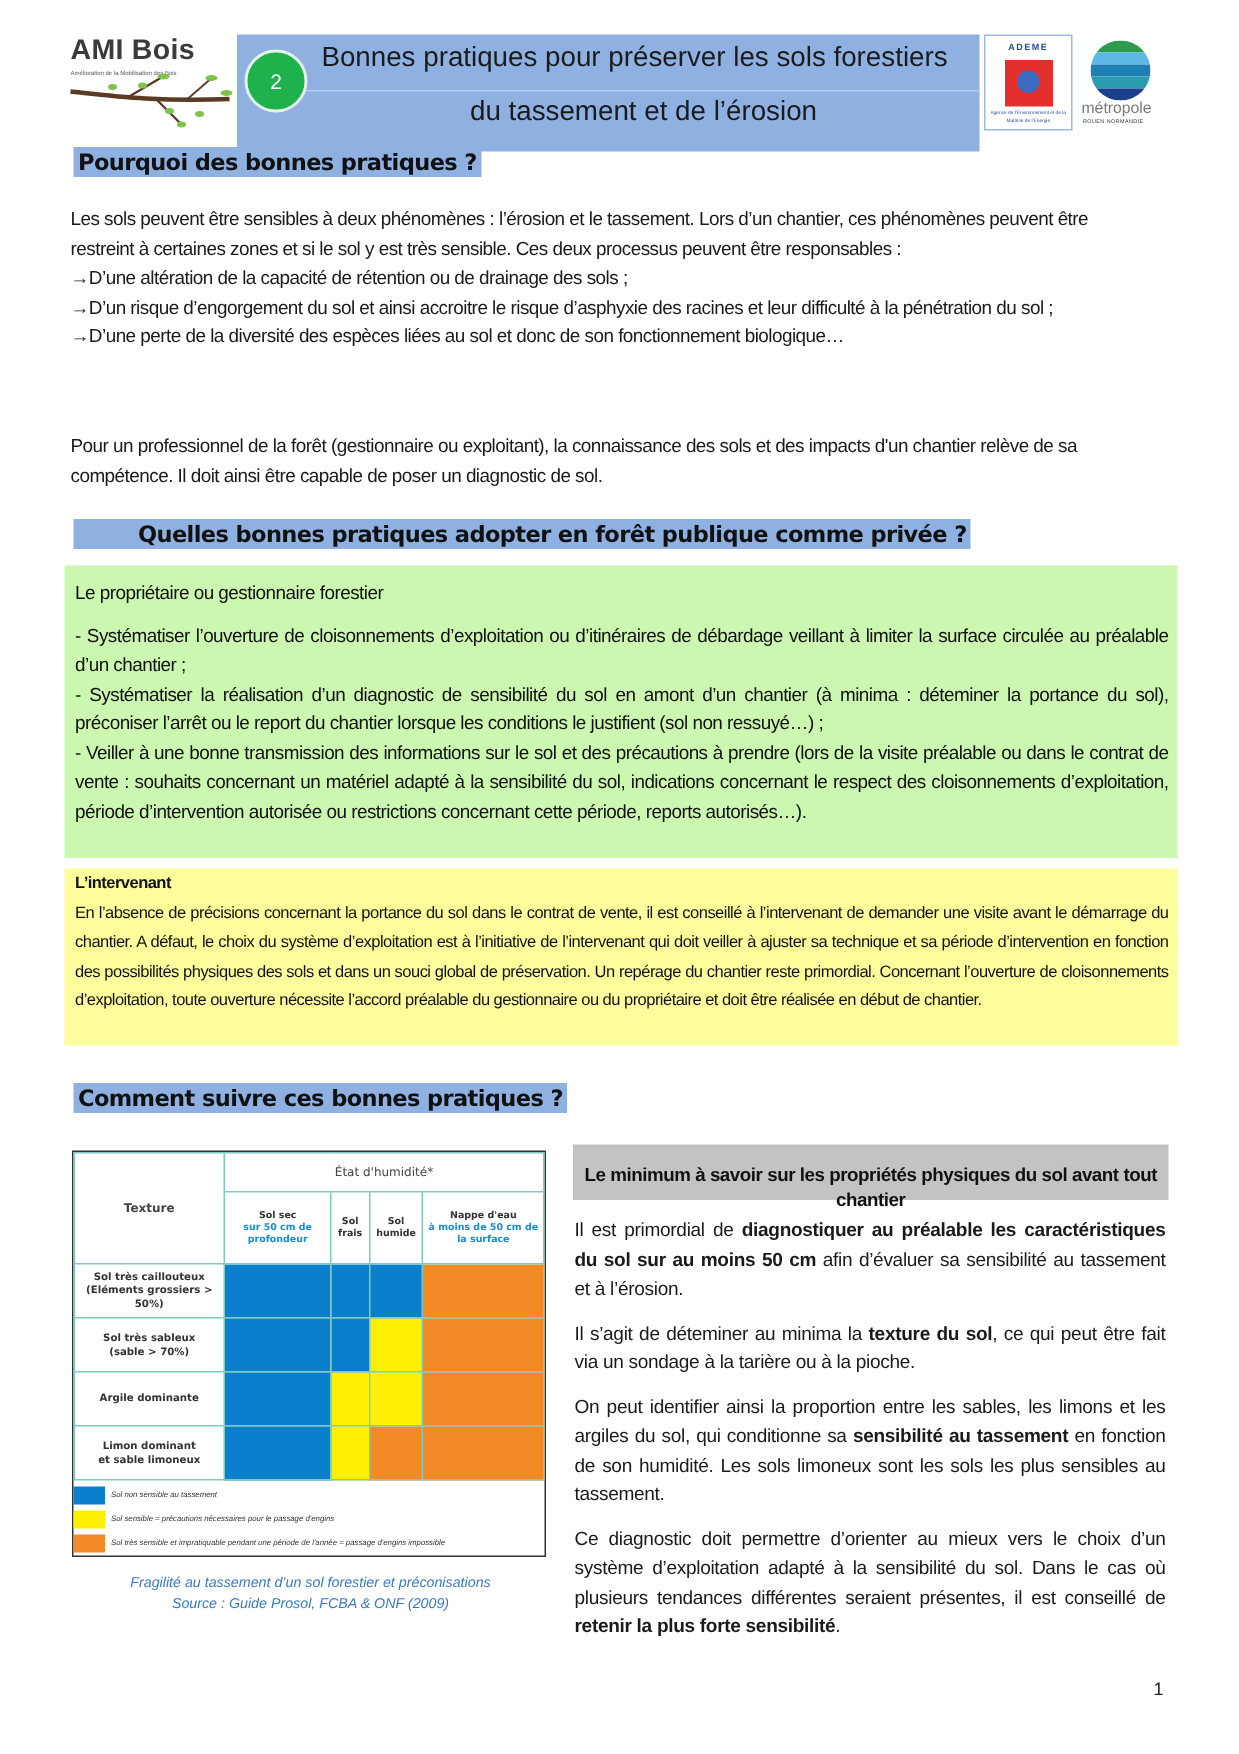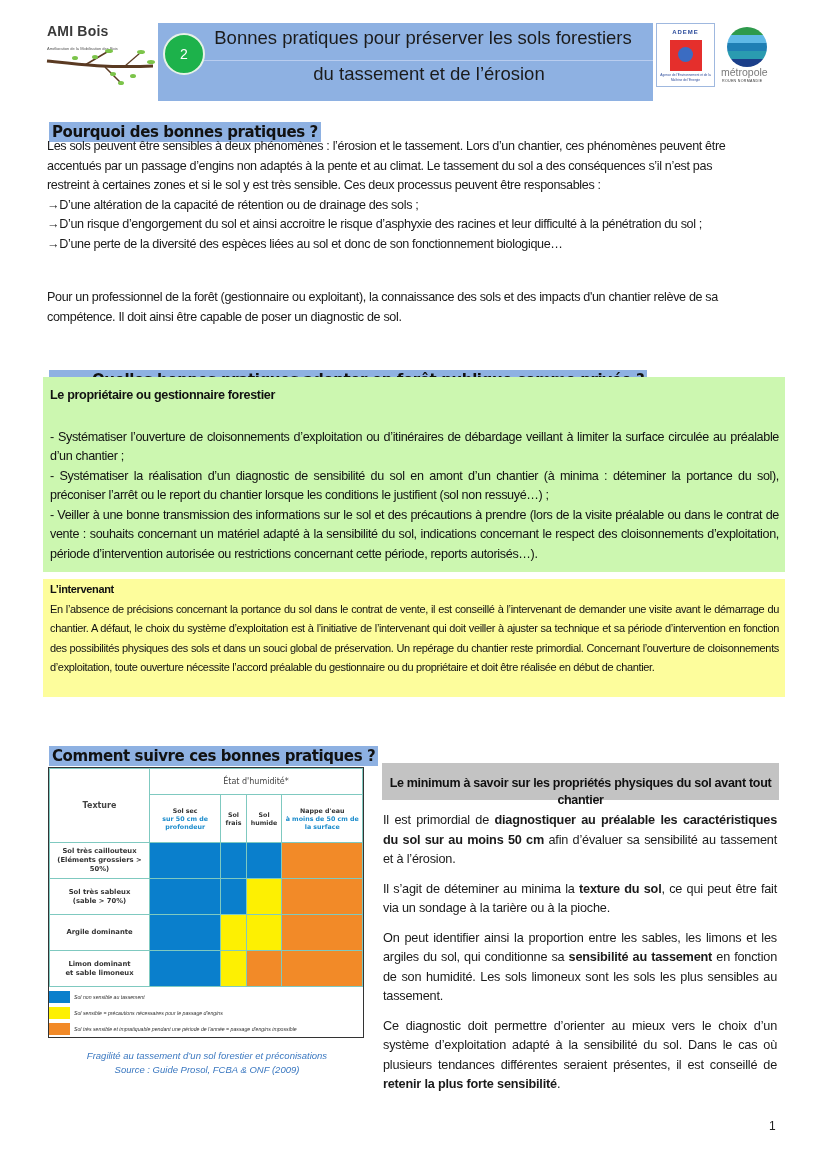--- a/index.html
+++ b/index.html
@@ -2,48 +2,48 @@
 <html><head>
 <meta charset="utf-8">
 <style>
   * { box-sizing: border-box; margin: 0; padding: 0; }
   html, body { width: 826px; height: 1169px; background: #ffffff; }
   body { position: relative; font-family: "Liberation Sans", "DejaVu Sans", sans-serif; color: #111; overflow: hidden; }
 
   
   .header { position: absolute; left: 45px; top: 22px; width: 740px; height: 66px; }
   .logo-ami { position: absolute; left: 0; top: 0; width: 112px; height: 66px; }
-  .logo-ami .title { position: absolute; left: 2px; top: 1px; font-weight: bold; font-size: 14px; color: #3a3a3a; letter-spacing: 0.2px; }
+  .logo-ami .title { position: absolute; left: 2px; top: 1px; font-weight: bold; font-size: 19px; color: #3a3a3a; letter-spacing: 0.2px; }
   .logo-ami .sub { position: absolute; left: 2px; top: 24px; font-size: 4px; color: #555; white-space: nowrap; }
   .logo-ami svg { position: absolute; left: 0; top: 26px; }
   .title-band { position: absolute; left: 113px; top: 1px; width: 495px; height: 78px; background: #8eb1e2; }
   .title-band .divider { position: absolute; left: 45px; right: 0; top: 37px; height: 1px; background: #b9cdef; }
   .title-band .line1 { position: absolute; left: 0; right: 0; top: 4px; text-align: center; font-size: 18.5px; color: #1b1b1b; padding-left: 35px; }
   .title-band .line2 { position: absolute; left: 0; right: 0; top: 40px; text-align: center; font-size: 18.5px; color: #1b1b1b; padding-left: 47px; }
   .num-badge { position: absolute; left: 118px; top: 11px; width: 42px; height: 42px; border-radius: 50%; background: #1db24b; border: 2px solid #e6f2e6; color: #fff; font-size: 14px; display: flex; align-items: center; justify-content: center; }
   .logo-ademe { position: absolute; left: 611px; top: 1px; width: 59px; height: 64px; border: 1px solid #9fb8df; background: #fff; }
   .logo-ademe .name { position: absolute; left: 0; right: 0; top: 5px; text-align: center; font-size: 6px; font-weight: bold; color: #2a4a9a; letter-spacing: 1px; }
   .logo-ademe .red { position: absolute; left: 13px; top: 16px; width: 32px; height: 31px; background: #e52f2c; }
   .logo-ademe .globe { position: absolute; left: 21px; top: 23px; width: 15px; height: 15px; border-radius: 50%; background: #3b6cc2; }
   .logo-ademe .caption { position: absolute; left: 2px; right: 2px; top: 49px; text-align: center; font-size: 3.2px; line-height: 4.5px; color: #2a4a9a; }
   .logo-metro { position: absolute; left: 676px; top: 0; width: 64px; height: 66px; }
   .logo-metro .disc { position: absolute; left: 6px; top: 5px; width: 40px; height: 40px; border-radius: 50%; overflow: hidden; }
   .logo-metro .disc div { height: 8px; }
   .logo-metro .word { position: absolute; left: 0; top: 44px; font-size: 10.5px; color: #7a7a7a; }
   .logo-metro .sub { position: absolute; left: 1px; top: 57px; font-size: 3.6px; color: #333; letter-spacing: 0.3px; }
 
   
-  .h-section { position: absolute; left: 49px; background: #8eb1e2; font-weight: bold; font-size: 15px; padding: 1px 3px; color: #111; white-space: nowrap; font-family: "DejaVu Sans", sans-serif; letter-spacing: -0.4px; margin-top: 24px; }
+  .h-section { position: absolute; left: 49px; background: #8eb1e2; font-weight: bold; font-size: 15px; padding: 1px 3px; color: #111; white-space: nowrap; font-family: "DejaVu Sans", sans-serif; letter-spacing: -0.4px; }
 
   .para { position: absolute; left: 47px; width: 740px; font-size: 12.6px; line-height: 19.5px; color: #1a1a1a; font-family: "Liberation Sans", sans-serif; letter-spacing: -0.35px; }
   .para p { white-space: nowrap; }
 
   
   .green-box { position: absolute; left: 43px; top: 377px; width: 742px; height: 195px; background: #ccf7b0; padding: 9px 6px 0 7px; font-size: 12.6px; line-height: 19.5px; letter-spacing: -0.35px; }
-  .green-box .box-title { font-weight: bold; margin-bottom: 22px; }
+  .green-box .box-title { font-weight: normal; margin-bottom: 9px; }
   .green-box .item { text-align: justify; }
 
   .yellow-box { position: absolute; left: 43px; top: 579px; width: 742px; height: 118px; background: #fdfd9c; padding: 1px 6px 0 7px; font-size: 11px; line-height: 19.5px; letter-spacing: -0.35px; }
   .yellow-box .box-title { font-weight: bold; }
   .yellow-box .body { text-align: justify; }
 
   
   .fig { position: absolute; left: 48px; top: 767px; width: 316px; height: 271px; border: 1.5px solid #333; background: #fff; }
   .fig table { border-collapse: collapse; width: 100%; font-family: "DejaVu Sans", sans-serif; }
   .fig td, .fig th { border: 1px solid #7fc9c0; font-size: 7px; text-align: center; font-weight: bold; color: #333; padding: 0; }
@@ -115,21 +115,20 @@
     </div>
     <div class="word">métropole</div>
     <div class="sub">ROUEN NORMANDIE</div>
   </div>
 </div>
 
 <div class="h-section" style="top:98px;">Pourquoi des bonnes pratiques ?</div>
 
 <div class="para" style="top:137px;">
   <p>Les sols peuvent être sensibles à deux phénomènes : l’érosion et le tassement. Lors d’un chantier, ces phénomènes peuvent être</p>
-  <p>accentués par un passage d’engins non adaptés à la pente et au climat. Le tassement du sol a des conséquences s’il n’est pas</p>
   <p>restreint à certaines zones et si le sol y est très sensible. Ces deux processus peuvent être responsables :</p>
   <p>→D’une altération de la capacité de rétention ou de drainage des sols ;</p>
   <p>→D’un risque d’engorgement du sol et ainsi accroitre le risque d’asphyxie des racines et leur difficulté à la pénétration du sol ;</p>
   <p>→D’une perte de la diversité des espèces liées au sol et donc de son fonctionnement biologique…</p>
 </div>
 
 <div class="para" style="top:288px;">
   <p>Pour un professionnel de la forêt (gestionnaire ou exploitant), la connaissance des sols et des impacts d'un chantier relève de sa</p>
   <p>compétence. Il doit ainsi être capable de poser un diagnostic de sol.</p>
 </div>

